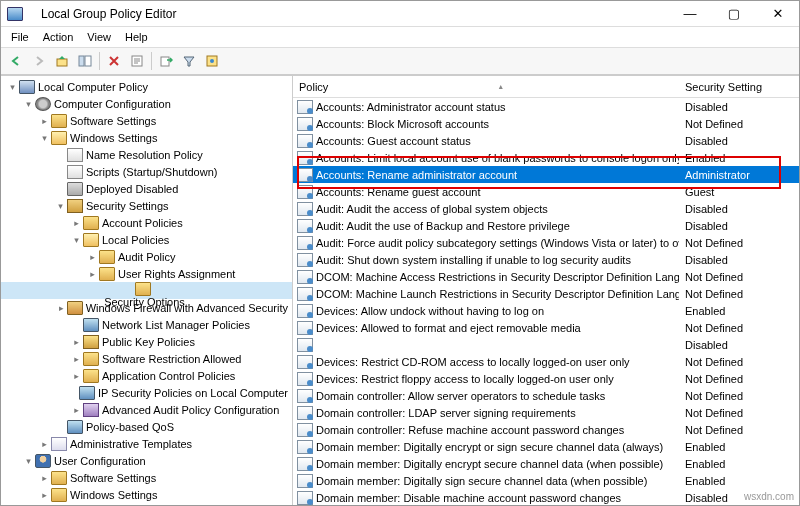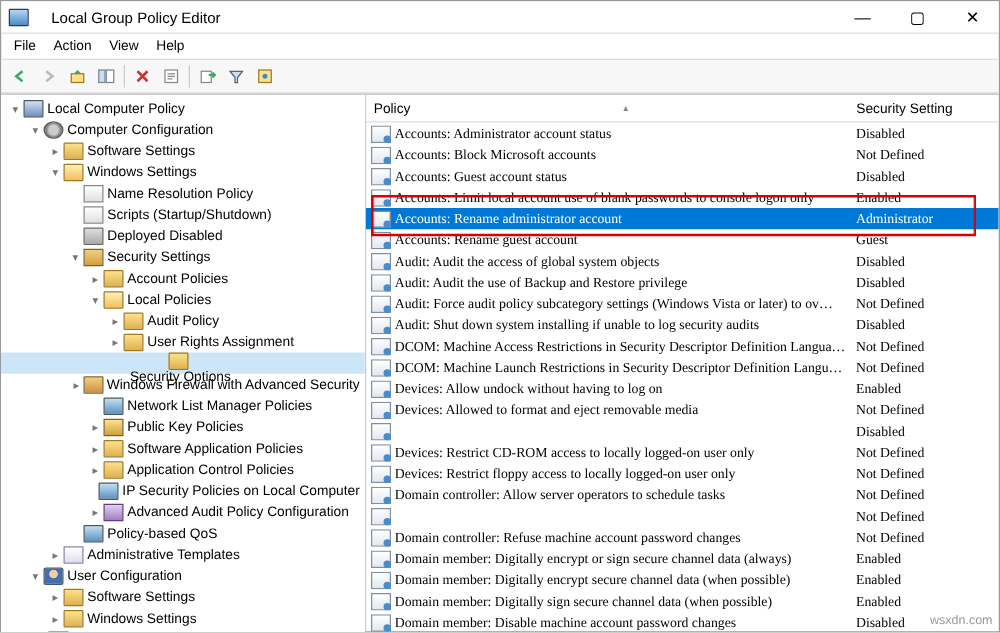--- a/index.html
+++ b/index.html
@@ -33,21 +33,21 @@
 .i-key { background: linear-gradient(#fce28a, #d0a040); border: 1px solid #806020; }
 .i-audit { background: linear-gradient(#e0d0f0, #a080c0); border: 1px solid #604080; }
 .i-doc { background: linear-gradient(#fff, #dde); border: 1px solid #88a; }
 .i-user { background: radial-gradient(circle at 50% 35%, #f0d0a0 30%, #4070b0 35%); border: 1px solid #456; border-radius: 2px; }
 .list-panel { flex: 1; display: flex; flex-direction: column; overflow: hidden; }
 .list-header { height: 22px; display: flex; align-items: center; border-bottom: 1px solid #ddd; background: #fff; }
 .lh-col1 { flex: 1; padding: 0 6px; display: flex; align-items: center; }
 .lh-col2 { width: 120px; padding: 0 6px; }
 .lh-col1 .sort { font-size: 8px; color: #888; margin: 0 auto; }
 .list-body { flex: 1; overflow-y: auto; }
-.list-row { display: flex; align-items: center; height: 17px; font-family: Liberation Serif, serif; }
+.list-row { display: flex; align-items: center; height: 17px; }
 .list-row.sel { background: #0078d7; color: #fff; }
 .lr-col1 { flex: 1; padding: 0 4px; display: flex; align-items: center; white-space: nowrap; overflow: hidden; }
 .lr-col2 { width: 120px; padding: 0 6px; white-space: nowrap; }
 .lr-icon { width: 16px; height: 14px; margin-right: 3px; background: linear-gradient(#fff, #e0e8f0); border: 1px solid #8090a0; flex-shrink: 0; position: relative; }
 .lr-icon::after { content: ""; position: absolute; right: -1px; bottom: -1px; width: 6px; height: 6px; background: #4a8cca; border-radius: 50%; }
 .redbox { position: absolute; border: 2px solid #d00; pointer-events: none; }
 .watermark { position: absolute; right: 6px; bottom: 4px; font-size: 10px; color: #999; pointer-events: none; }
 
 ::-webkit-scrollbar { width: 16px; height: 16px; }
 ::-webkit-scrollbar-track { background: #f0f0f0; }
@@ -223,21 +223,21 @@
       <div class="tree-row">
         <span class="ind" style="width: 70px;"></span>
         <span class="tog">▸</span>
         <span class="icn i-key"></span>
         <span>Public Key Policies</span>
       </div>
       <div class="tree-row">
         <span class="ind" style="width: 70px;"></span>
         <span class="tog">▸</span>
         <span class="icn i-folder"></span>
-        <span>Software Application Policies</span>
+        <span>Software Restriction Allowed</span>
       </div>
       <div class="tree-row">
         <span class="ind" style="width: 70px;"></span>
         <span class="tog">▸</span>
         <span class="icn i-folder"></span>
         <span>Application Control Policies</span>
       </div>
       <div class="tree-row">
         <span class="ind" style="width: 70px;"></span>
         <span class="tog"></span>
@@ -415,20 +415,21 @@
         <div class="list-row">
           <div class="lr-col1">
             <span class="lr-icon"></span>
             <span>Domain controller: Allow server operators to schedule tasks</span>
           </div>
           <div class="lr-col2">Not Defined</div>
         </div>
         <div class="list-row">
           <div class="lr-col1">
             <span class="lr-icon"></span>
+            <span>Domain controller: LDAP server signing requirements</span>
           </div>
           <div class="lr-col2">Not Defined</div>
         </div>
         <div class="list-row">
           <div class="lr-col1">
             <span class="lr-icon"></span>
             <span>Domain controller: Refuse machine account password changes</span>
           </div>
           <div class="lr-col2">Not Defined</div>
         </div>

